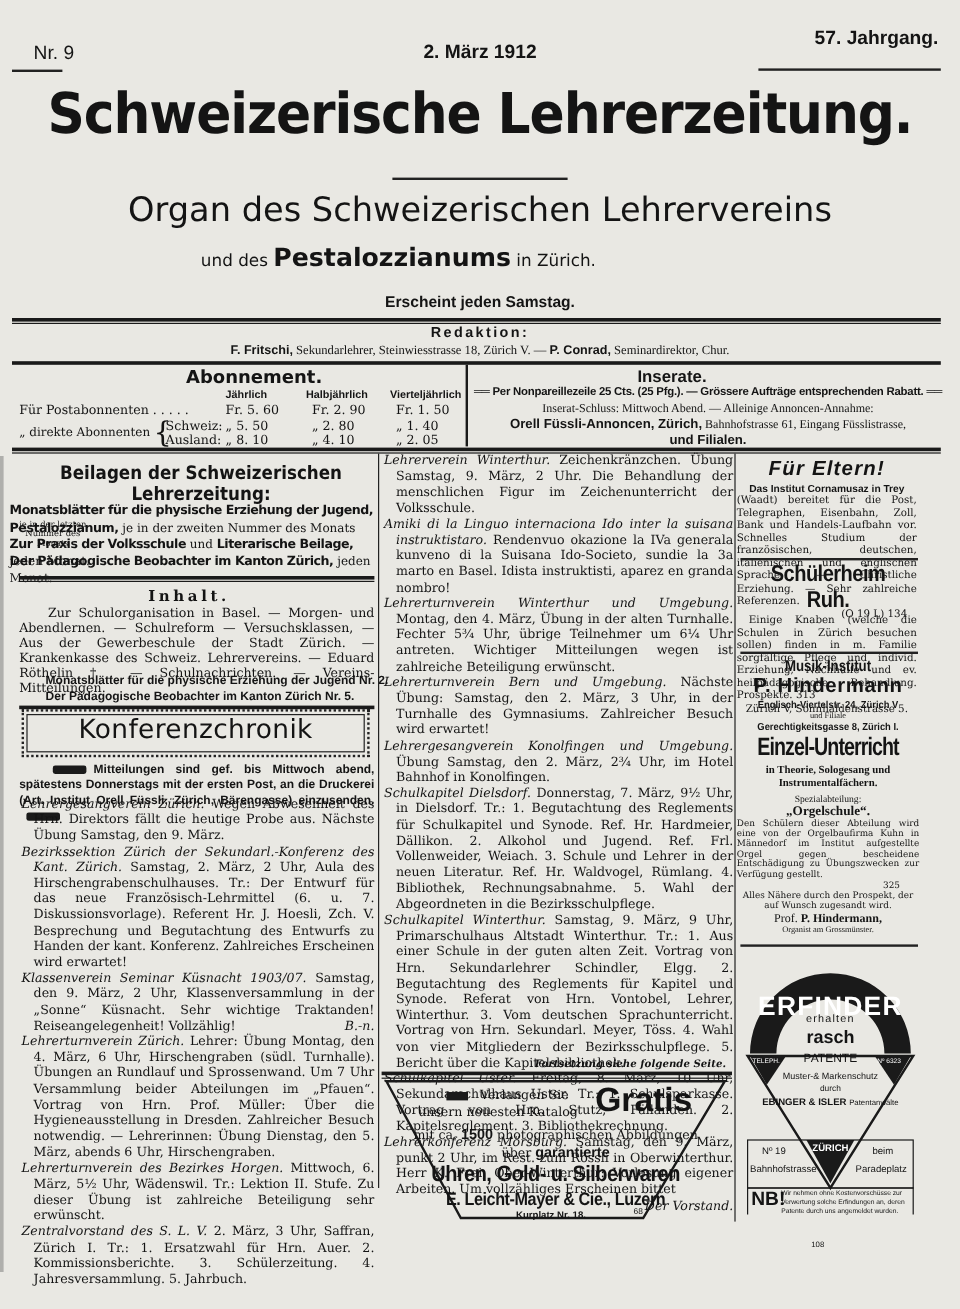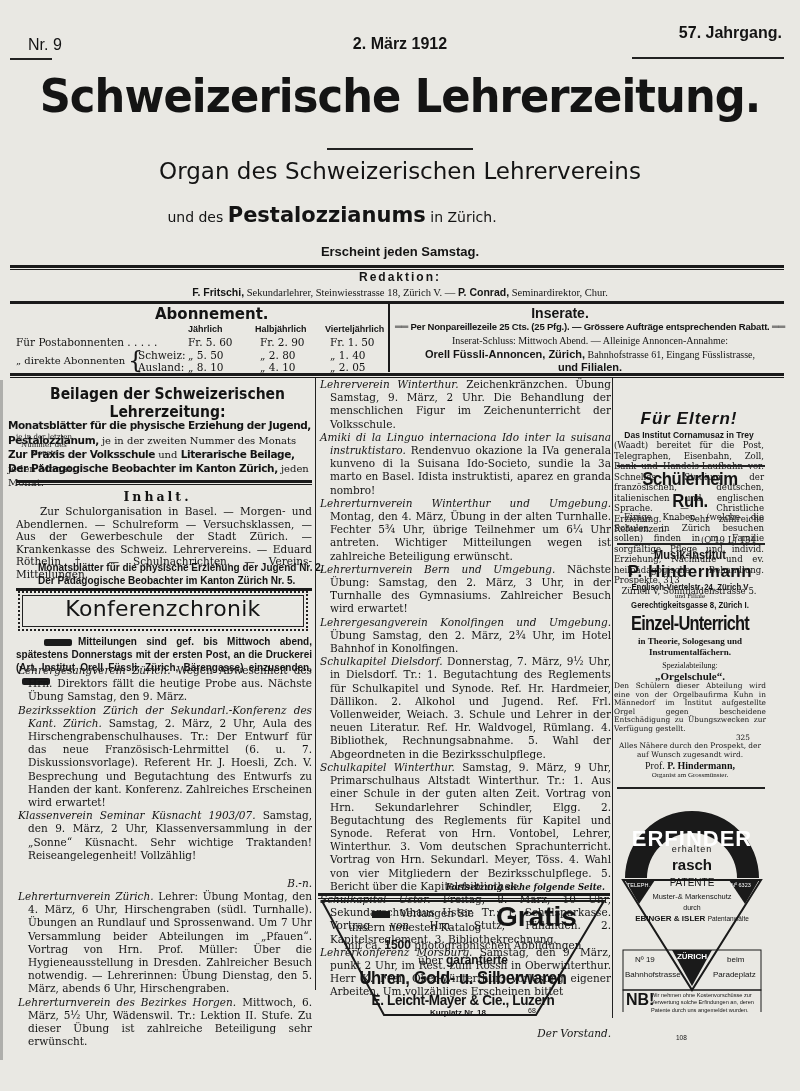--- a/index.html
+++ b/index.html
@@ -9,38 +9,38 @@
     color: #141414;
     font-family: "DejaVu Serif", "Liberation Serif", serif;
     position: relative;
     overflow: hidden;
   }
   .page { position: absolute; left: 0; top: 0; width: 800px; height: 1091px; }
   .abs { position: absolute; }
   .sans { font-family: "Liberation Sans", "DejaVu Sans", sans-serif; }
   .serif { font-family: "Liberation Serif", "DejaVu Serif", serif; }
   .bold { font-weight: bold; }
-  .ital { font-style: italic; margin-top: 28px; }
+  .ital { font-style: italic; }
 
   
   .edge { position: absolute; left: 0; top: 380px; width: 3px; height: 680px; background: #444; opacity: .35; }
 
   
   .issue-nr { left: 28px; top: 36px; font-size: 16px; font-weight: normal; }
   .issue-nr-rule { left: 10px; top: 58px; width: 42px; height: 2px; background: #222; }
   .issue-date { left: 0; width: 800px; top: 35px; text-align: center; font-size: 16px; font-weight: bold; padding-left: 0; }
   .issue-vol { right: 18px; top: 24px; font-size: 16px; font-weight: bold; }
   .issue-vol-rule { left: 632px; top: 57px; width: 152px; height: 2px; background: #222; }
   .title {
     left: 0; width: 800px; top: 68px; text-align: center;
     font-family: "DejaVu Sans", sans-serif; font-weight: bold;
     font-size: 47px; letter-spacing: -1px; transform: scaleX(0.92);
   }
   .title-rule { left: 327px; top: 148px; width: 146px; height: 2px; background: #222; }
-  .subtitle { left: 0; width: 800px; top: 158px; text-align: center; font-size: 23px; font-family: "DejaVu Sans", sans-serif; }
+  .subtitle { left: 0; width: 800px; top: 158px; text-align: center; font-size: 28px; font-family: "DejaVu Sans", sans-serif; }
   .subtitle2 { left: 0; width: 664px; top: 203px; text-align: center; font-size: 14px; font-family: "DejaVu Sans", sans-serif; }
   .subtitle2 .big { font-size: 21px; font-weight: bold; }
   .subtitle3 { left: 0; width: 800px; top: 244px; text-align: center; font-size: 13px; font-weight: bold; font-family: "Liberation Sans", sans-serif; }
 
   .rule-thick { height: 3px; background: #1a1a1a; }
   .rule-thin { height: 1px; background: #1a1a1a; }
 
   .redaktion-label { left: 0; width: 800px; top: 270px; text-align: center; font-size: 12px; font-weight: bold; letter-spacing: 2px; font-family: "Liberation Sans", sans-serif; }
   .redaktion-text { left: 0; width: 800px; top: 286px; text-align: center; font-size: 10.5px; }
 
@@ -198,20 +198,21 @@
   <div class="abs notice" style="top:635px;">
     <span class="hand"></span><span>Mitteilungen sind gef. bis Mittwoch abend, spätestens Donnerstags mit der ersten Post, an die Druckerei (Art. Institut Orell Füssli, Zürich, Bärengasse) einzusenden.</span><span class="hand r"></span>
   </div>
 
   <div class="abs entries col1">
     <div class="entry"><span class="head">Lehrergesangverein Zürich.</span> <span>Wegen Abwesenheit des Hrn. Direktors fällt die heutige Probe aus. Nächste Übung Samstag, den 9. März.</span></div>
     <div class="entry"><span class="head">Bezirkssektion Zürich der Sekundarl.-Konferenz des Kant. Zürich.</span> <span>Samstag, 2. März, 2 Uhr, Aula des Hirschengrabenschulhauses. Tr.: Der Entwurf für das neue Französisch-Lehrmittel (6. u. 7. Diskussionsvorlage). Referent Hr. J. Hoesli, Zch. V. Besprechung und Begutachtung des Entwurfs zu Handen der kant. Konferenz. Zahlreiches Erscheinen wird erwartet!</span></div>
     <div class="entry"><span class="head">Klassenverein Seminar Küsnacht 1903/07.</span> <span>Samstag, den 9. März, 2 Uhr, Klassenversammlung in der „Sonne“ Küsnacht. Sehr wichtige Traktanden! Reiseangelegenheit! Vollzählig!</span> <span class="ital" style="float:right;">B.-n.</span></div>
     <div class="entry" style="clear:both;"><span class="head">Lehrerturnverein Zürich.</span> <span>Lehrer: Übung Montag, den 4. März, 6 Uhr, Hirschengraben (südl. Turnhalle). Übungen an Rundlauf und Sprossenwand. Um 7 Uhr Versammlung beider Abteilungen im „Pfauen“. Vortrag von Hrn. Prof. Müller: Über die Hygieneausstellung in Dresden. Zahlreicher Besuch notwendig. — Lehrerinnen: Übung Dienstag, den 5. März, abends 6 Uhr, Hirschengraben.</span></div>
     <div class="entry"><span class="head">Lehrerturnverein des Bezirkes Horgen.</span> <span>Mittwoch, 6. März, 5½ Uhr, Wädenswil. Tr.: Lektion II. Stufe. Zu dieser Übung ist zahlreiche Beteiligung sehr erwünscht.</span></div>
+    <div class="entry"><span class="head">Zentralvorstand des S. L. V.</span> <span>2. März, 3 Uhr, Saffran, Zürich I. Tr.: 1. Ersatzwahl für Hrn. Auer. 2. Kommissionsberichte. 3. Schülerzeitung. 4. Jahresversammlung. 5. Jahrbuch.</span></div>
   </div>
 
   <div class="abs col-sep"></div>
 
   <div class="abs entries col2">
     <div class="entry"><span class="head">Lehrerverein Winterthur.</span> <span>Zeichenkränzchen. Übung Samstag, 9. März, 2 Uhr. Die Behandlung der menschlichen Figur im Zeichenunterricht der Volksschule.</span></div>
     <div class="entry"><span class="head">Amiki di la Linguo internaciona Ido inter la suisana instruktistaro.</span> <span>Rendenvuo okazione la IVa generala kunveno di la Suisana Ido-Societo, sundie la 3a marto en Basel. Idista instruktisti, aparez en granda nombro!</span></div>
     <div class="entry"><span class="head">Lehrerturnverein Winterthur und Umgebung.</span> <span>Montag, den 4. März, Übung in der alten Turnhalle. Fechter 5¾ Uhr, übrige Teilnehmer um 6¼ Uhr antreten. Wichtiger Mitteilungen wegen ist zahlreiche Beteiligung erwünscht.</span></div>
     <div class="entry"><span class="head">Lehrerturnverein Bern und Umgebung.</span> <span>Nächste Übung: Samstag, den 2. März, 3 Uhr, in der Turnhalle des Gymnasiums. Zahlreicher Besuch wird erwartet!</span></div>
     <div class="entry"><span class="head">Lehrergesangverein Konolfingen und Umgebung.</span> <span>Übung Samstag, den 2. März, 2¾ Uhr, im Hotel Bahnhof in Konolfingen.</span></div>

